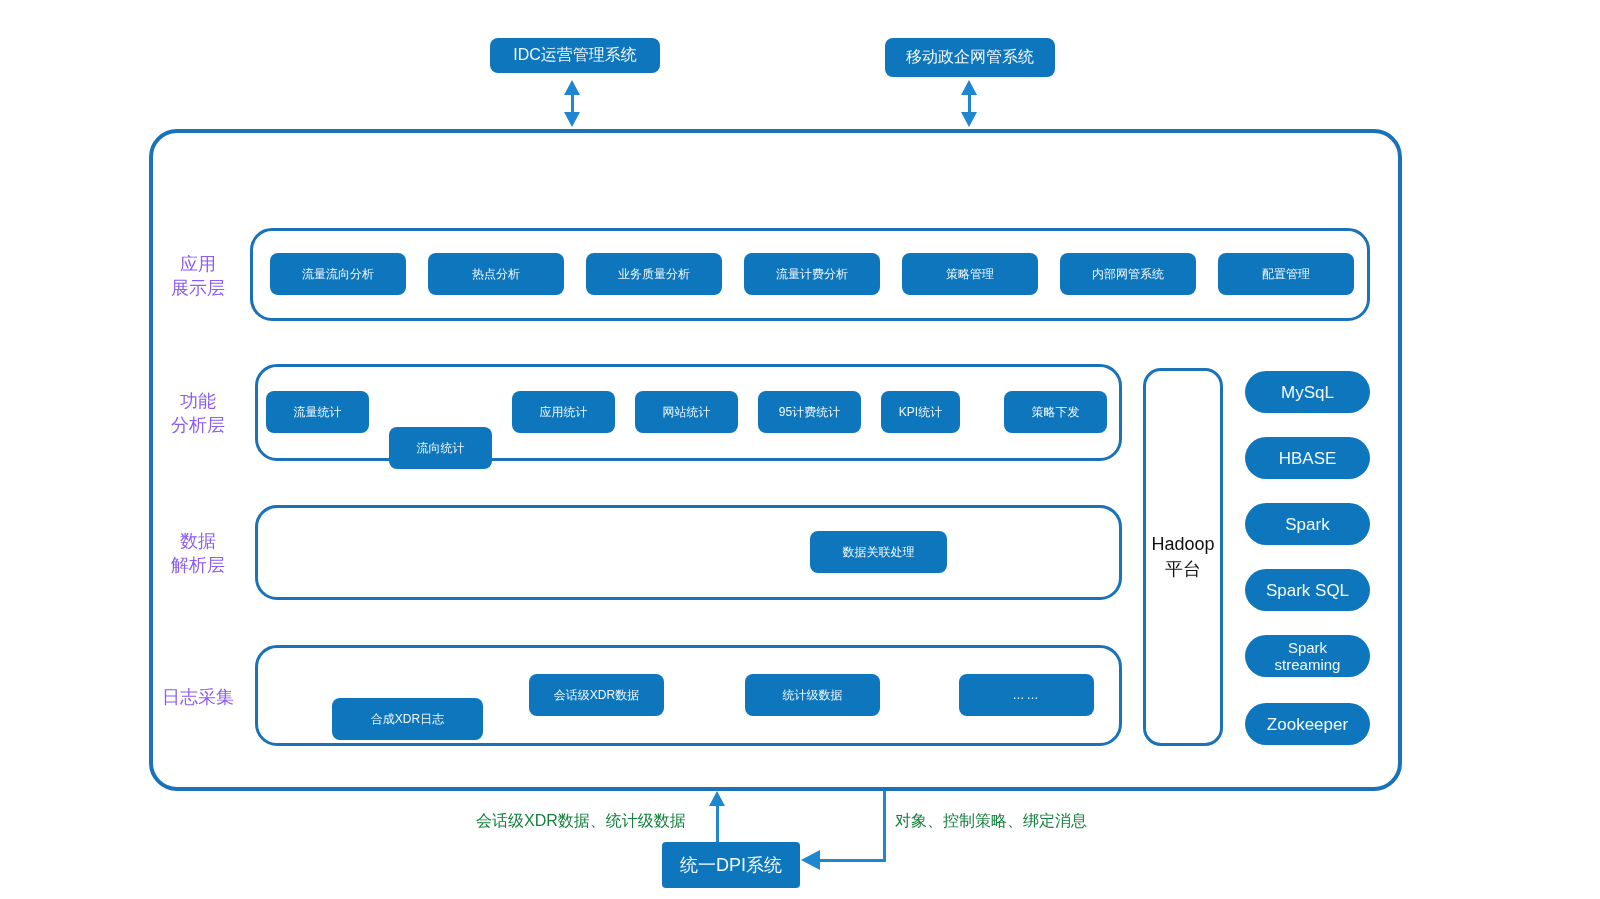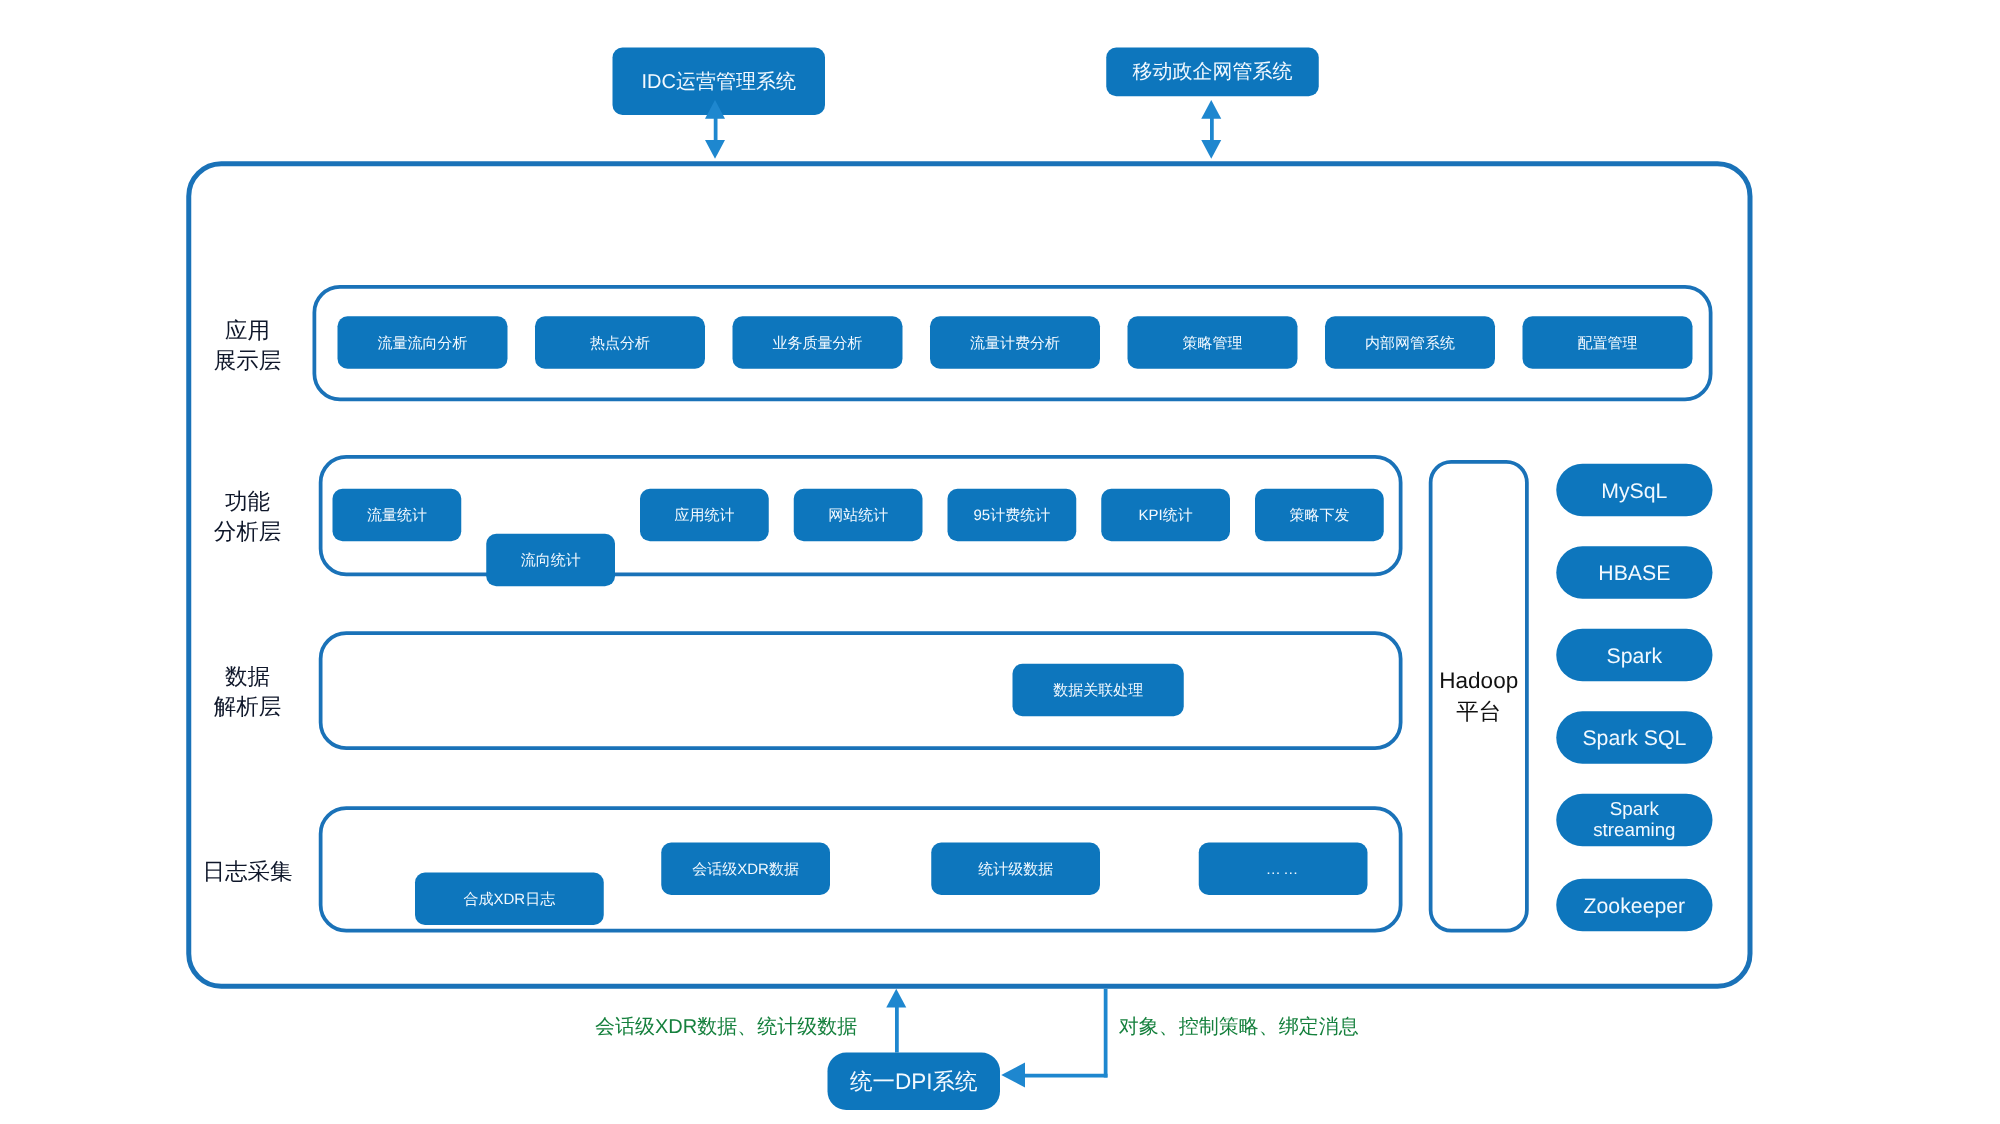--- a/index.html
+++ b/index.html
@@ -12,35 +12,35 @@
   .blue-box{
     position:absolute;
     background:#0d76bd;
     color:#f2f9ff;
     border-radius:8px;
     display:flex;align-items:center;justify-content:center;
     font-size:12px;
     text-align:center;
   }
   .ext-box{border-radius:8px;font-size:16px;}
-  .dpi-box{border-radius:15px;font-size:18px;}
+  .dpi-box{border-radius:4px;font-size:18px;}
 
   
   .outline-box{
     position:absolute;
     background:#ffffff;
     border:3px solid #1a72b8;
     border-radius:22px;
     box-sizing:border-box;
   }
   #main-container{border-width:4px;border-radius:28px;}
 
   .layer-label{
     position:absolute;left:150px;width:96px;
-    text-align:center;color:#0f172a;font-size:18px;line-height:24px;
+    text-align:center;color:#8b5cf6;font-size:18px;line-height:24px;
   }
 
   #main-title{
     position:absolute;left:149px;width:1253px;top:156px;
     text-align:center;color:#1b1b1b;font-size:28px;font-weight:500;letter-spacing:3px;
   }
 
   .pill{
     position:absolute;left:1245px;width:125px;height:42px;
     background:#0d76bd;color:#f2f9ff;border-radius:21px;
@@ -65,21 +65,21 @@
 
   .flow-text{
     position:absolute;color:#15803d;font-size:16px;white-space:nowrap;
   }
 </style>
 </head>
 <body>
 
 <div id="stage">
 
-  <div class="blue-box ext-box" style="left:490px;top:38px;width:170px;height:54px;">IDC运营管理系统</div>
+  <div class="blue-box ext-box" style="left:490px;top:38px;width:170px;height:35px;">IDC运营管理系统</div>
   <div class="blue-box ext-box" style="left:885px;top:38px;width:170px;height:39px;">移动政企网管系统</div>
 
   <div>
     <div class="arrow-line" style="left:571px;top:92px;width:3px;height:24px;"></div>
     <div class="tri tri-up" style="left:564px;top:80px;"></div>
     <div class="tri tri-down" style="left:564px;top:112px;"></div>
   </div>
 
   <div>
     <div class="arrow-line" style="left:968px;top:92px;width:3px;height:24px;"></div>
@@ -102,21 +102,21 @@
   <div class="blue-box" style="left:1218px;top:253px;width:136px;height:42px;">配置管理</div>
 
   <div class="layer-label preline" style="top:389px;">功能
 分析层</div>
   <div class="outline-box" style="left:255px;top:364px;width:867px;height:97px;"></div>
   <div class="blue-box" style="left:266px;top:391px;width:103px;height:42px;">流量统计</div>
   <div class="blue-box" style="left:389px;top:391px;width:103px;height:42px;margin-top:36px;">流向统计</div>
   <div class="blue-box" style="left:512px;top:391px;width:103px;height:42px;">应用统计</div>
   <div class="blue-box" style="left:635px;top:391px;width:103px;height:42px;">网站统计</div>
   <div class="blue-box" style="left:758px;top:391px;width:103px;height:42px;">95计费统计</div>
-  <div class="blue-box" style="left:881px;top:391px;width:103px;height:42px;">KPI统计</div>
+  <div class="blue-box" style="left:881px;top:391px;width:79px;height:42px;">KPI统计</div>
   <div class="blue-box" style="left:1004px;top:391px;width:103px;height:42px;">策略下发</div>
 
   <div class="layer-label preline" style="top:529px;">数据
 解析层</div>
   <div class="outline-box" style="left:255px;top:505px;width:867px;height:95px;"></div>
   <div class="blue-box" style="left:810px;top:531px;width:137px;height:42px;">数据关联处理</div>
 
   <div class="layer-label" style="top:685px;">日志采集</div>
   <div class="outline-box" style="left:255px;top:645px;width:867px;height:101px;"></div>
   <div class="blue-box" style="left:332px;top:674px;width:151px;height:42px;margin-top:24px;">合成XDR日志</div>

